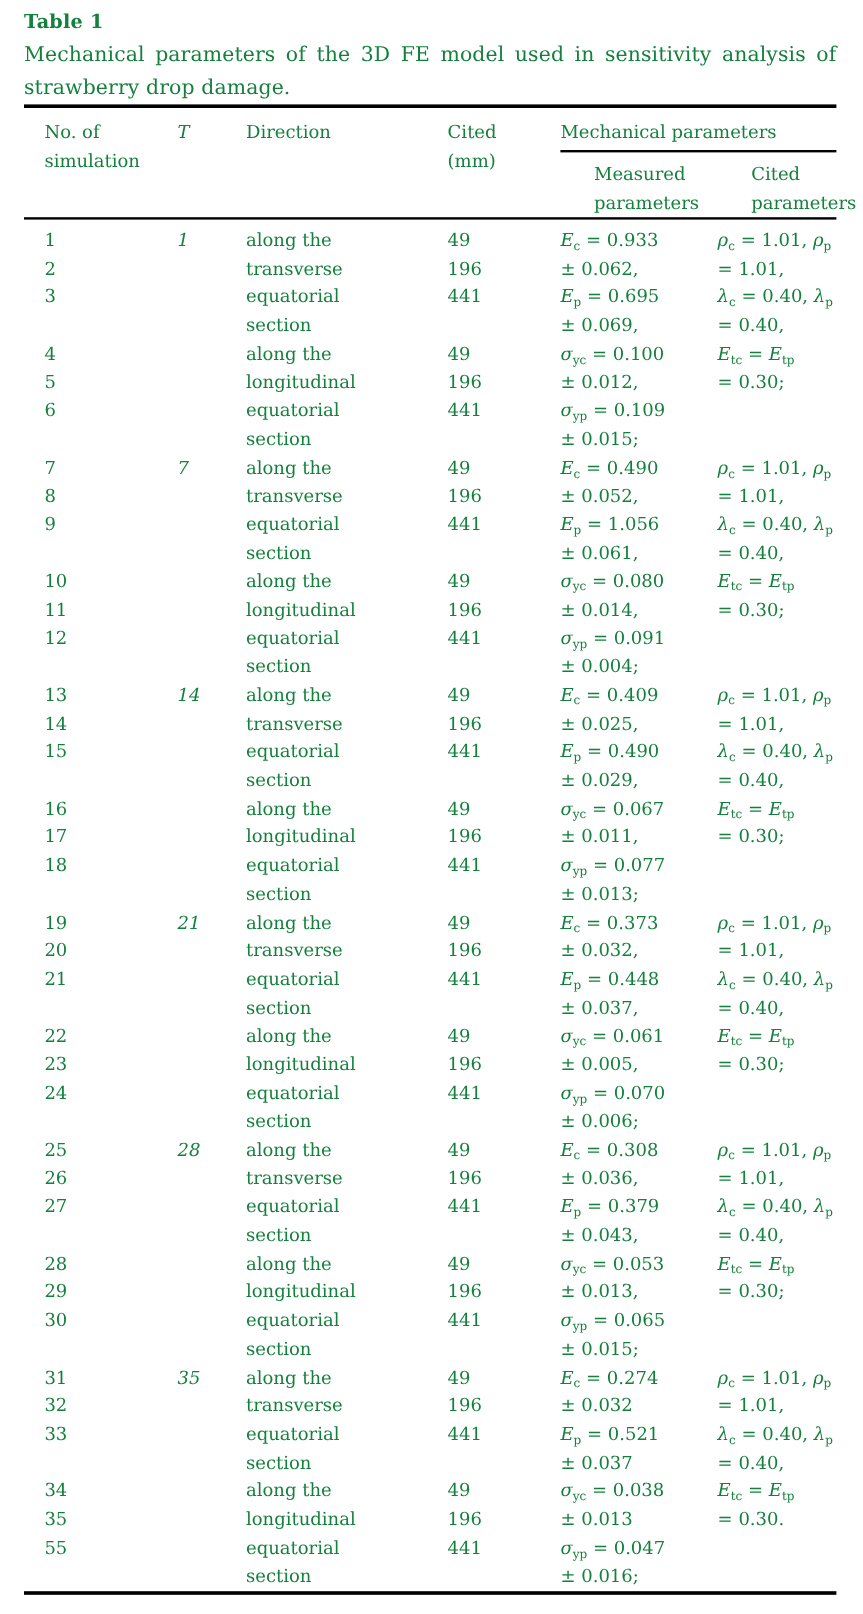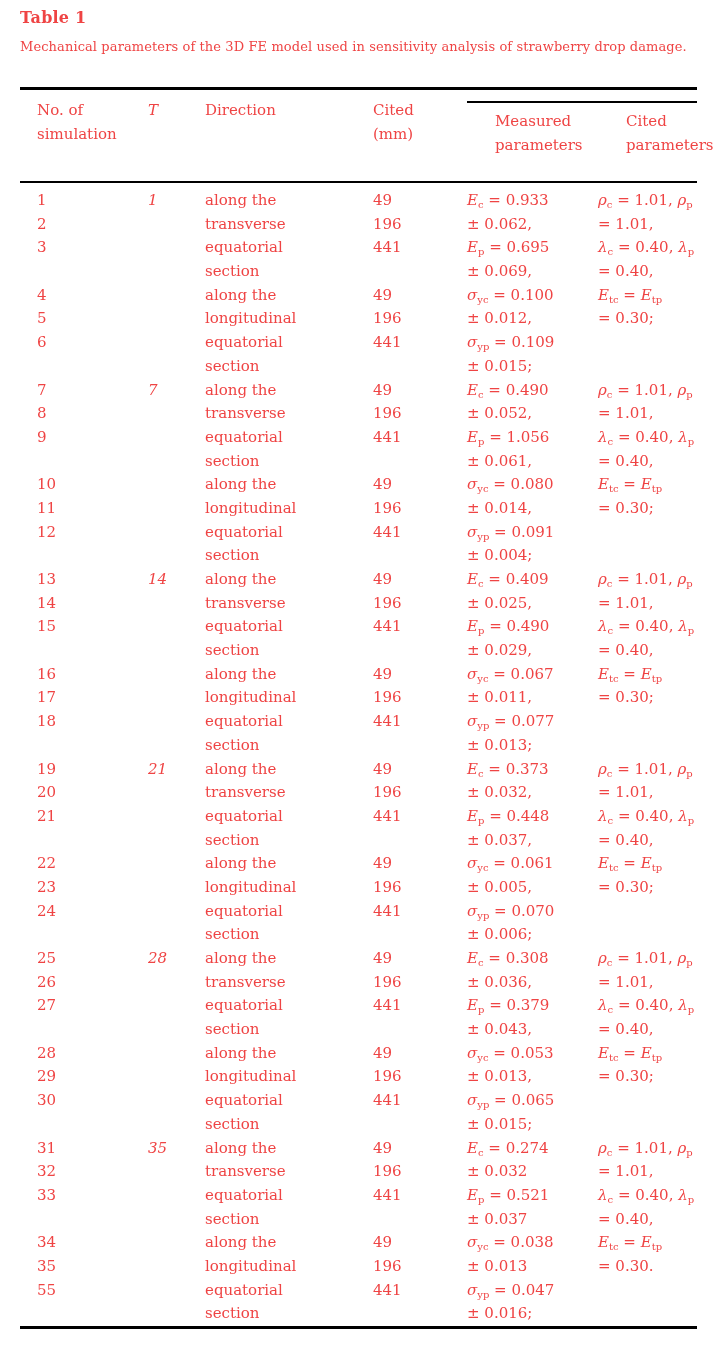--- a/index.html
+++ b/index.html
@@ -2,35 +2,35 @@
 <html><head>
 <meta charset="utf-8">
 <style>
   * { margin: 0; padding: 0; box-sizing: border-box; }
   html, body { background: #ffffff; }
   .page {
     position: relative;
     width: 719px;
     height: 1345px;
     background: #ffffff;
-    color: #ef4444;
+    color: #15803d;
     font-family: "DejaVu Serif", serif;
     overflow: hidden;
   }
   .inner { position: absolute; left: 20px; top: 8px; width: 677px; }
   .title {
     font-size: 16px;
     font-weight: bold;
     line-height: 19px;
     letter-spacing: 0.2px;
   }
   .caption {
     margin-top: 6px;
     height: 54px;
-    font-size: 13px;
+    font-size: 17px;
     line-height: 27px;
     text-align: justify;
     letter-spacing: 0.1px;
   }
   .rule { background: #000000; }
   .rule.major { height: 2.5px; }
   .thead {
     display: grid;
     grid-template-columns: 111px 57px 168px 94px 230px;
     padding: 8px 0 0 17px;
@@ -69,20 +69,21 @@
         <div>No. of</div>
         <div>simulation</div>
       </div>
       <div class="cell it">T</div>
       <div class="cell">Direction</div>
       <div class="cell">
         <div>Cited</div>
         <div>(mm)</div>
       </div>
       <div class="cell">
+        <div>Mechanical parameters</div>
         <div class="mech-rule"></div>
         <div class="mech-sub">
           <div>
             <div>Measured</div>
             <div>parameters</div>
           </div>
           <div>
             <div>Cited</div>
             <div>parameters</div>
           </div>

